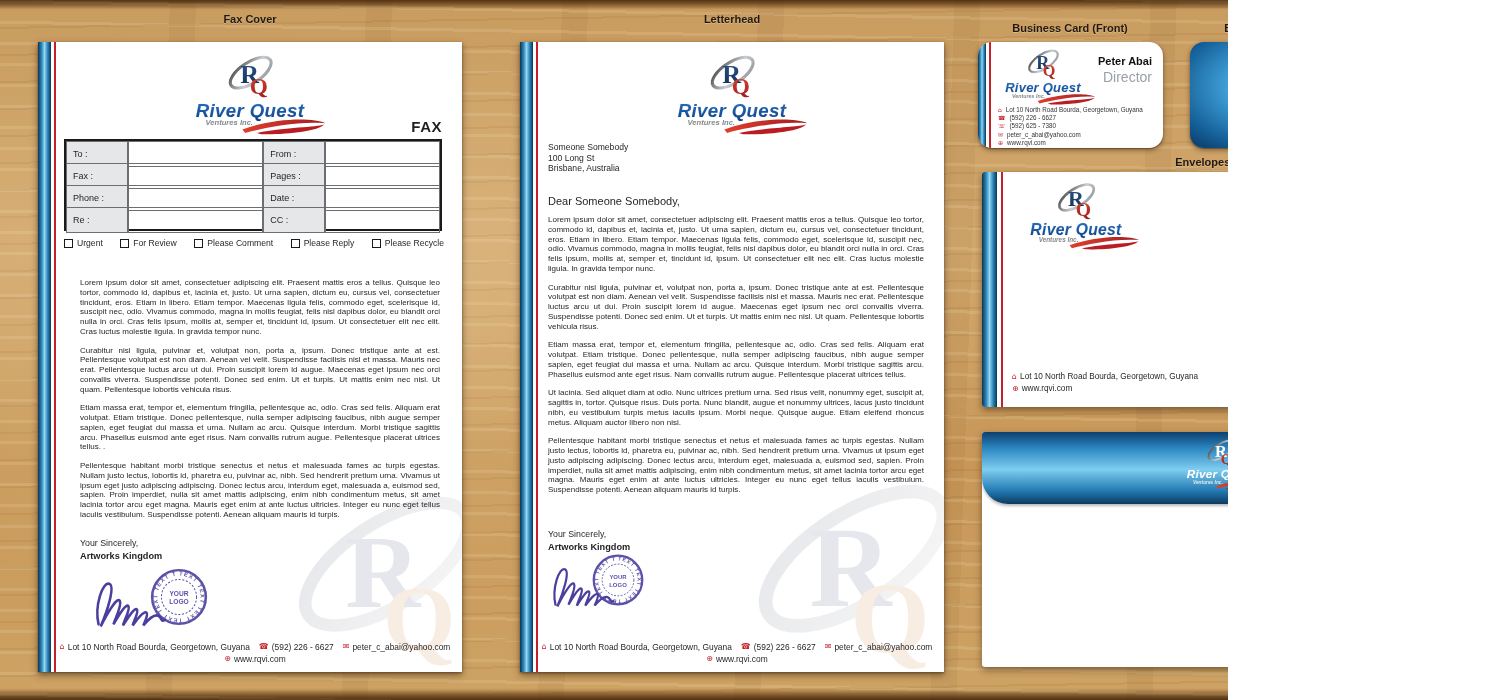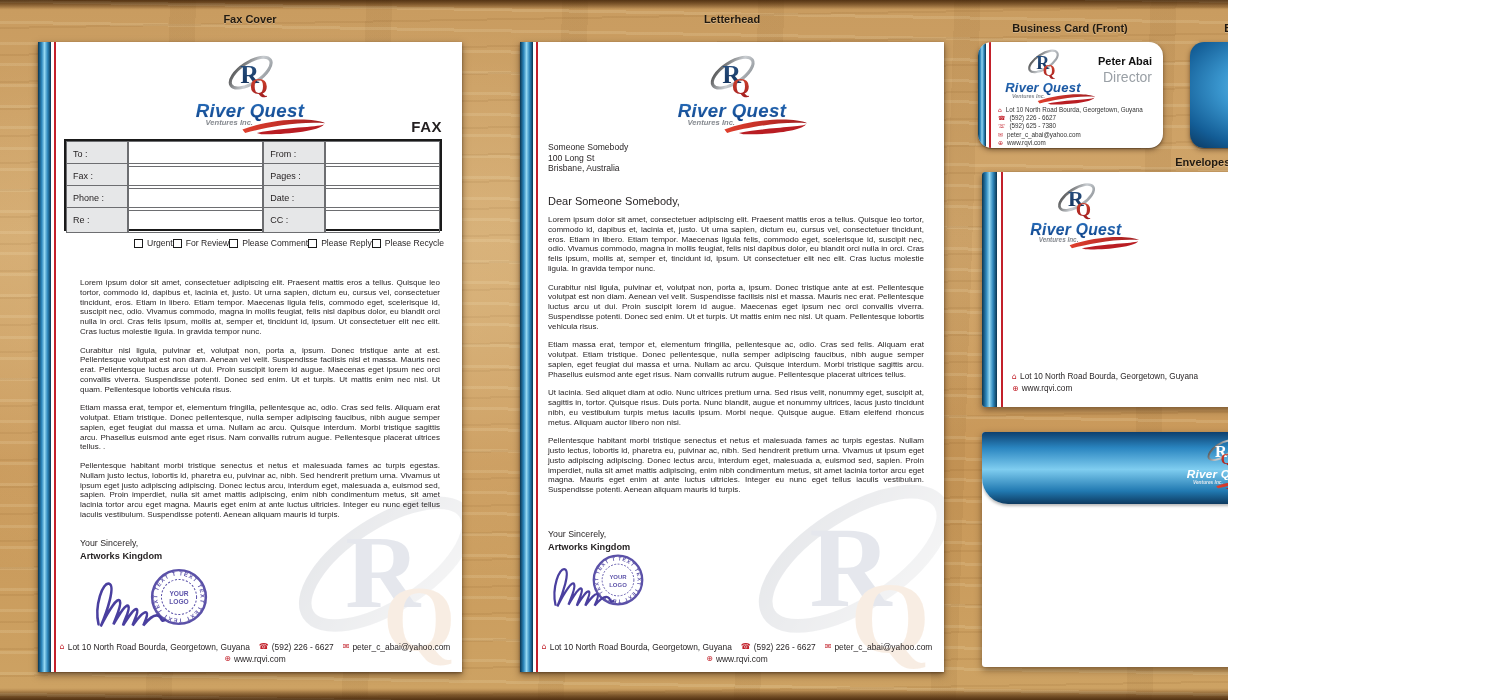--- a/index.html
+++ b/index.html
@@ -47,21 +47,21 @@
   .watermark svg{display:block;width:100%;height:100%;}
 
   
   .fax-title{position:absolute;right:20px;top:76px;font-size:15px;font-weight:bold;color:var(--ink);letter-spacing:.5px;z-index:2;}
   .fax-table{position:absolute;left:26px;right:20px;top:97px;z-index:2;
     display:grid;grid-template-columns:62px 1.18fr 62px 1fr;grid-auto-rows:22px;
     border:2px solid #1a1a1a;background:#fff;}
   .fax-table .cell{border:1px solid #6d6e71;font-size:9px;color:var(--ink);
     display:flex;align-items:center;padding:12px 6px;}
   .fax-table .lab{background:#e6e7e8;}
-  .cbx-row{position:absolute;left:26px;right:18px;top:196px;display:flex;justify-content:flex-end;z-index:2;}
+  .cbx-row{position:absolute;left:26px;right:18px;top:196px;display:flex;justify-content:space-between;z-index:2;}
   .cbx-item{display:flex;align-items:center;gap:4px;font-size:8.6px;color:var(--ink);}
   .cbx{width:9px;height:9px;border:1.4px solid #1a1a1a;background:#fff;display:inline-block;}
 
   .body-text{position:absolute;z-index:2;font-size:8px;line-height:1.22;color:var(--ink);
     text-align:justify;}
   .fax-body{left:42px;right:22px;top:236px;}
   .body-text p{margin-bottom:9px;}
   .closing{position:absolute;font-size:8.8px;color:var(--ink);z-index:2;}
   .signer{position:absolute;font-size:9.2px;font-weight:bold;color:var(--ink);z-index:2;}
 

